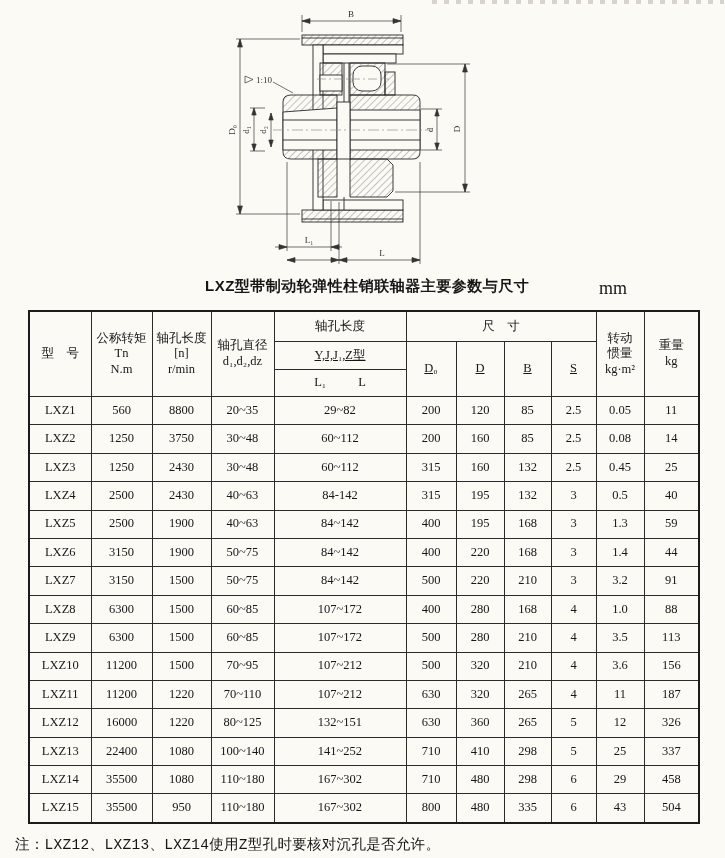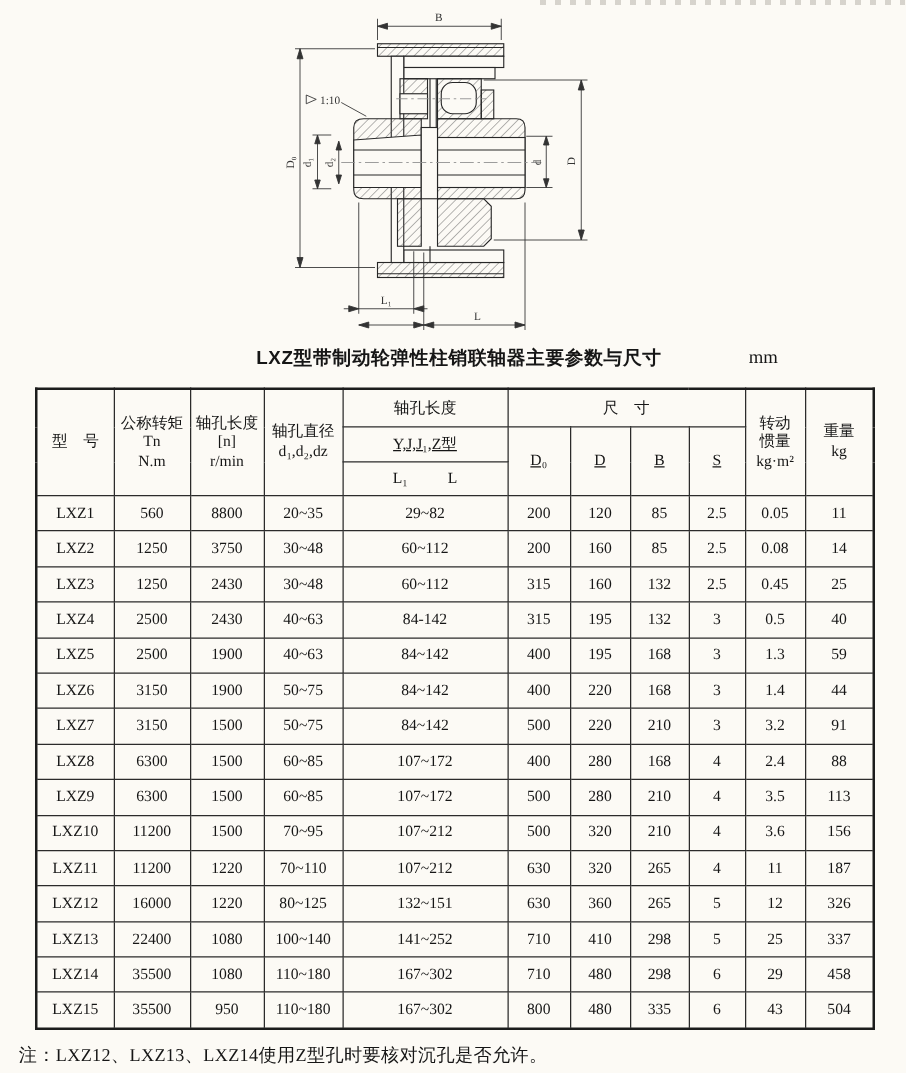--- a/index.html
+++ b/index.html
@@ -12,36 +12,36 @@
     background:repeating-linear-gradient(90deg,#a9a49b 0 5px,transparent 5px 12px);}
 
   
   .drawing{position:absolute;left:225px;top:2px;width:270px;height:270px;}
   .drawing svg{display:block;}
 
   
   .title-row{position:absolute;left:0;top:277px;width:725px;height:20px;}
   .doc-title{position:absolute;left:205px;top:0;font-family:"Liberation Sans","DejaVu Sans",sans-serif;
     font-weight:700;font-size:15px;letter-spacing:.5px;}
-  .unit{position:absolute;left:599px;top:1px;font-size:15px;}
+  .unit{position:absolute;left:599px;top:1px;font-size:18px;}
 
   
   .tbl-wrap{position:absolute;left:28px;top:310px;}
   table{border-collapse:collapse;table-layout:fixed;width:670px;border:2px solid #1c1c1c;}
   th,td{border:1px solid #2b2b2b;text-align:center;vertical-align:middle;
         padding:0;font-weight:400;font-size:12.5px;line-height:1.25;}
   thead tr.h1 th{height:29px;}
   thead tr.h2 th{height:27px;text-decoration:underline;}
   thead tr.h3 th{height:26px;}
   tbody td{height:27.4px;}
   .lpair{display:flex;justify-content:center;gap:32px;}
   .pre{white-space:pre;}
 
   
-  .note{position:absolute;left:15px;top:835px;font-size:14.5px;letter-spacing:.3px;}
+  .note{position:absolute;left:15px;top:835px;font-size:14.5px;letter-spacing:.3px;font-family:Liberation Mono, monospace;}
 </style>
 </head>
 <body>
 
 <div class="page">
 
   <div class="remnant"></div>
 
   <div class="drawing">
     <svg width="270" height="270" viewBox="0 0 270 270">
@@ -320,21 +320,21 @@
           <tr>
             <td>LXZ8</td>
             <td>6300</td>
             <td>1500</td>
             <td>60~85</td>
             <td>107~172</td>
             <td>400</td>
             <td>280</td>
             <td>168</td>
             <td>4</td>
-            <td>2.4</td>
+            <td>1.0</td>
             <td>88</td>
           </tr>
           <tr>
             <td>LXZ9</td>
             <td>6300</td>
             <td>1500</td>
             <td>60~85</td>
             <td>107~172</td>
             <td>500</td>
             <td>280</td>

